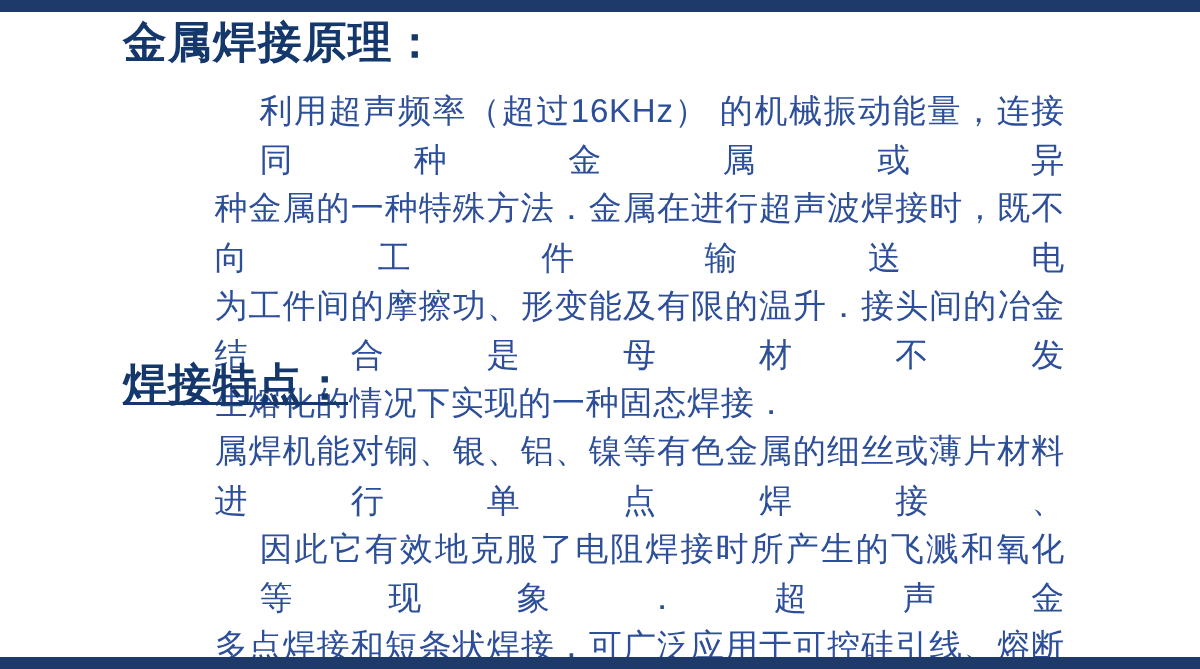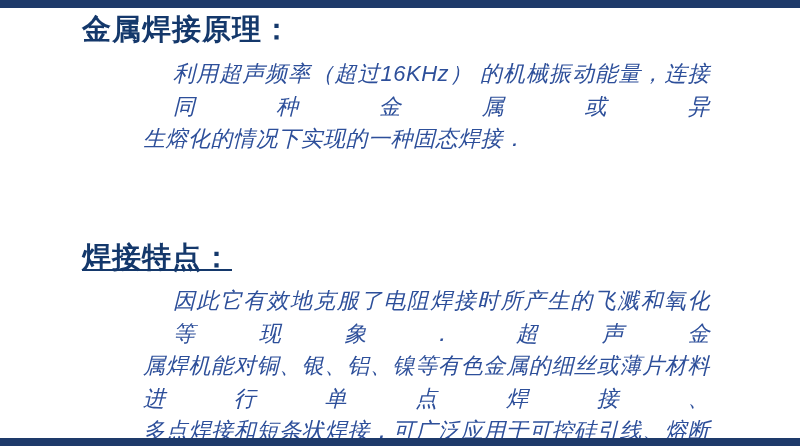--- a/index.html
+++ b/index.html
@@ -34,21 +34,20 @@
   .heading.h1 { top: 12px; }
   .heading.h2 { top: 240px; text-decoration: underline; }
   .para {
     position: absolute;
     left: 143px;
     width: 567px;
     font-size: 22px;
     line-height: 32.5px;
     color: #2d4f9a;
     letter-spacing: 0.5px;
-    font-style: italic;
   }
   .para.p1 { top: 58px; }
   .para.p2 { top: 285px; }
   .p-line {
     text-align: justify;
     text-align-last: justify;
   }
   .p-line.first { padding-left: 30px; }
   .p-line.last { text-align-last: left; }
 </style>
@@ -56,29 +55,31 @@
 <body>
 
 <div class="page">
 
   <div class="bar top"></div>
 
   <section>
     <h2 class="heading h1">金属焊接原理：</h2>
     <div class="para p1">
       <div class="p-line first">利用超声频率（超过16KHz） 的机械振动能量，连接同种金属或异</div>
+      <div class="p-line">种金属的一种特殊方法．金属在进行超声波焊接时，既不向工件输送电</div>
+      <div class="p-line">为工件间的摩擦功、形变能及有限的温升．接头间的冶金结合是母材不发</div>
       <div class="p-line last">生熔化的情况下实现的一种固态焊接．</div>
     </div>
   </section>
 
   <section>
     <h2 class="heading h2">焊接特点：</h2>
     <div class="para p2">
+      <div class="p-line">属焊机能对铜、银、铝、镍等有色金属的细丝或薄片材料进行单点焊接、</div>
       <div class="p-line first">因此它有效地克服了电阻焊接时所产生的飞溅和氧化等现象．超声金</div>
-      <div class="p-line">属焊机能对铜、银、铝、镍等有色金属的细丝或薄片材料进行单点焊接、</div>
       <div class="p-line">多点焊接和短条状焊接．可广泛应用于可控硅引线、熔断器片、电器引</div>
 
     </div>
   </section>
 
   <div class="bar bottom"></div>
 
 </div>
 
 </body></html>

